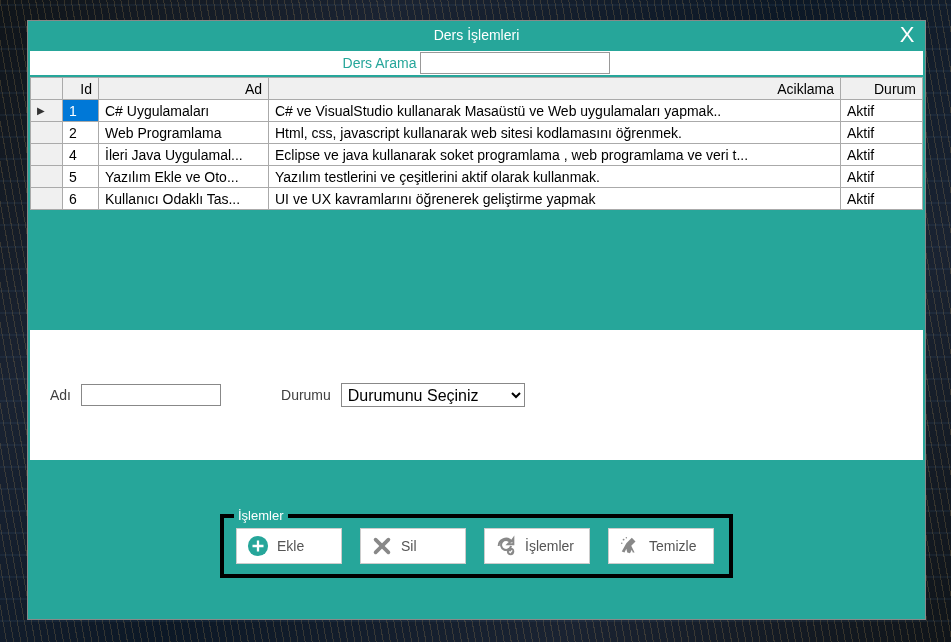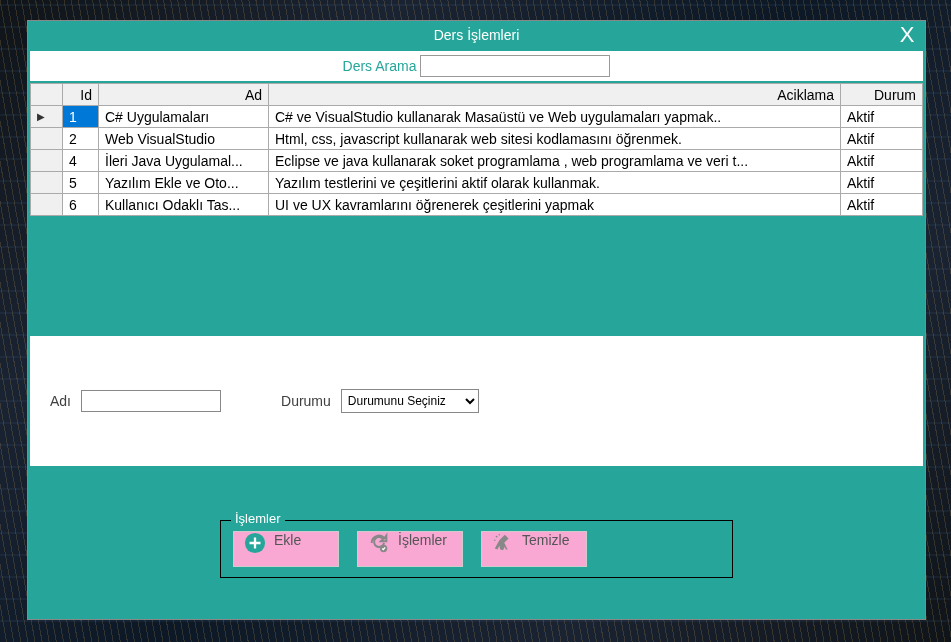--- a/index.html
+++ b/index.html
@@ -52,21 +52,21 @@
     display: flex;
     align-items: center;
     justify-content: center;
     color: #fff;
     font-size: 22px;
     cursor: pointer;
     font-family: Arial;
   }
   .search-bar {
     background: #fff;
-    height: 30px;
+    height: 24px;
     margin: 2px 2px 2px 2px;
     display: flex;
     align-items: center;
     justify-content: center;
     gap: 4px;
   }
   .search-label {
     color: #26a69a;
     font-size: 14px;
     font-weight: 500;
@@ -134,65 +134,65 @@
     font-weight: 500;
   }
   .adi-input {
     border: 1px solid #888;
     height: 22px;
     width: 140px;
   }
   .durum-select {
     border: 1px solid #888;
     height: 24px;
-    width: 138px;
-    font-size: 12px;
+    width: 184px;
+    font-size: 16px;
     padding: 0 2px;
     background: #fff;
   }
   .acik-textarea {
     border: 1px solid #888;
     width: 220px;
     height: 95px;
     resize: none;
   }
   .form-group { display: flex; align-items: center; gap: 10px; }
   .form-group.acik { align-items: flex-start; }
   .form-group.acik .lbl { margin-top: 36px; }
   .spacer { background:#26a69a; height: 46px; margin: 0 2px; }
   .ops-area {
     background: #26a69a;
     margin: 0 2px;
     padding: 8px 190px 18px 190px;
   }
   .fieldset {
-    border: 1px solid #000000;
+    border: 4px solid #000000;
     padding: 10px 12px 10px 12px;
     position: relative;
   }
   .legend {
     position: absolute;
     top: -10px;
     left: 10px;
     background: #26a69a;
     color: #fff;
     font-size: 13px;
     padding: 0 4px;
   }
   .btn-row {
     display: flex;
     gap: 18px;
   }
   .btn {
-    background: #f9a8d4;
+    background: #ffffff;
     border: 1px solid #ccc;
     height: 36px;
     width: 106px;
     display: flex;
-    align-items: flex-start;
+    align-items: center;
     justify-content: flex-start;
     gap: 8px;
     padding: 0 10px;
     font-size: 14px;
     color: #555;
     cursor: pointer;
   }
   .icon {
     width: 22px;
     height: 22px;
@@ -237,21 +237,21 @@
           <tr>
             <td class="row-header row-indicator">▶</td>
             <td class="col-id selected-cell">1</td>
             <td class="col-ad">C# Uygulamaları</td>
             <td class="col-acik">C# ve VisualStudio kullanarak Masaüstü ve Web uygulamaları yapmak..</td>
             <td class="col-durum">Aktif</td>
           </tr>
           <tr>
             <td class="row-header row-indicator"></td>
             <td class="col-id">2</td>
-            <td class="col-ad">Web VisualStudio</td>
+            <td class="col-ad">Web Programlama</td>
             <td class="col-acik">Html, css, javascript kullanarak web sitesi kodlamasını öğrenmek.</td>
             <td class="col-durum">Aktif</td>
           </tr>
           <tr>
             <td class="row-header row-indicator"></td>
             <td class="col-id">4</td>
             <td class="col-ad">İleri Java Uygulamal...</td>
             <td class="col-acik">Eclipse ve java kullanarak soket programlama , web programlama ve veri t...</td>
             <td class="col-durum">Aktif</td>
           </tr>
@@ -259,21 +259,21 @@
             <td class="row-header row-indicator"></td>
             <td class="col-id">5</td>
             <td class="col-ad">Yazılım Ekle ve Oto...</td>
             <td class="col-acik">Yazılım testlerini ve çeşitlerini aktif olarak kullanmak.</td>
             <td class="col-durum">Aktif</td>
           </tr>
           <tr>
             <td class="row-header row-indicator"></td>
             <td class="col-id">6</td>
             <td class="col-ad">Kullanıcı Odaklı Tas...</td>
-            <td class="col-acik">UI ve UX kavramlarını öğrenerek çeşitlerini yapmak</td>
+            <td class="col-acik">UI ve UX kavramlarını öğrenerek geliştirme yapmak</td>
             <td class="col-durum">Aktif</td>
           </tr>
         </tbody>
     </table>
     <div class="grid-blank"></div>
   </div>
 
   <div class="form-area">
     <div class="form-group">
       <span class="lbl">Adı</span>
@@ -297,20 +297,28 @@
         <button class="btn">
           <span class="icon">
             <svg viewBox="0 0 24 24">
                 <circle cx="12" cy="12" r="11" fill="#26a69a"></circle>
                 <path d="M12 6v12M6 12h12" stroke="#fff" stroke-width="2.5"></path>
               </svg>
           </span>
           <span>Ekle</span>
         </button>
 
+        <button class="btn">
+          <span class="icon">
+            <svg viewBox="0 0 24 24">
+                <path d="M5 5l14 14M19 5L5 19" stroke="#888" stroke-width="4" stroke-linecap="round"></path>
+              </svg>
+          </span>
+          <span>Sil</span>
+        </button>
 
         <button class="btn">
           <span class="icon">
             <svg viewBox="0 0 24 24">
                 <path d="M4 12a8 8 0 0 1 14-5.3L20 4v6h-6l2.5-2.5A5.5 5.5 0 1 0 17.5 12" fill="none" stroke="#888" stroke-width="2.2"></path>
                 <circle cx="17" cy="18" r="4" fill="#888"></circle>
                 <path d="M15.5 18l1.2 1.2 2-2.4" stroke="#fff" stroke-width="1.5" fill="none"></path>
               </svg>
           </span>
           <span>İşlemler</span>

